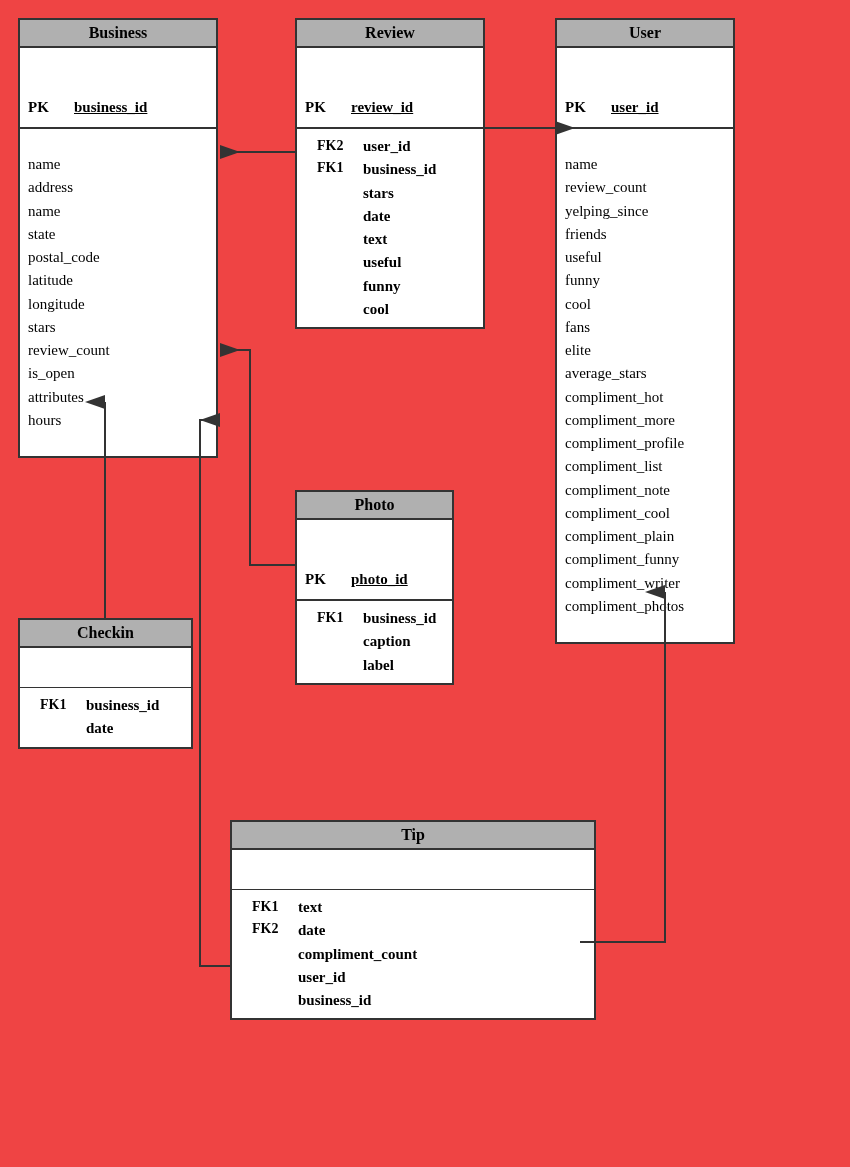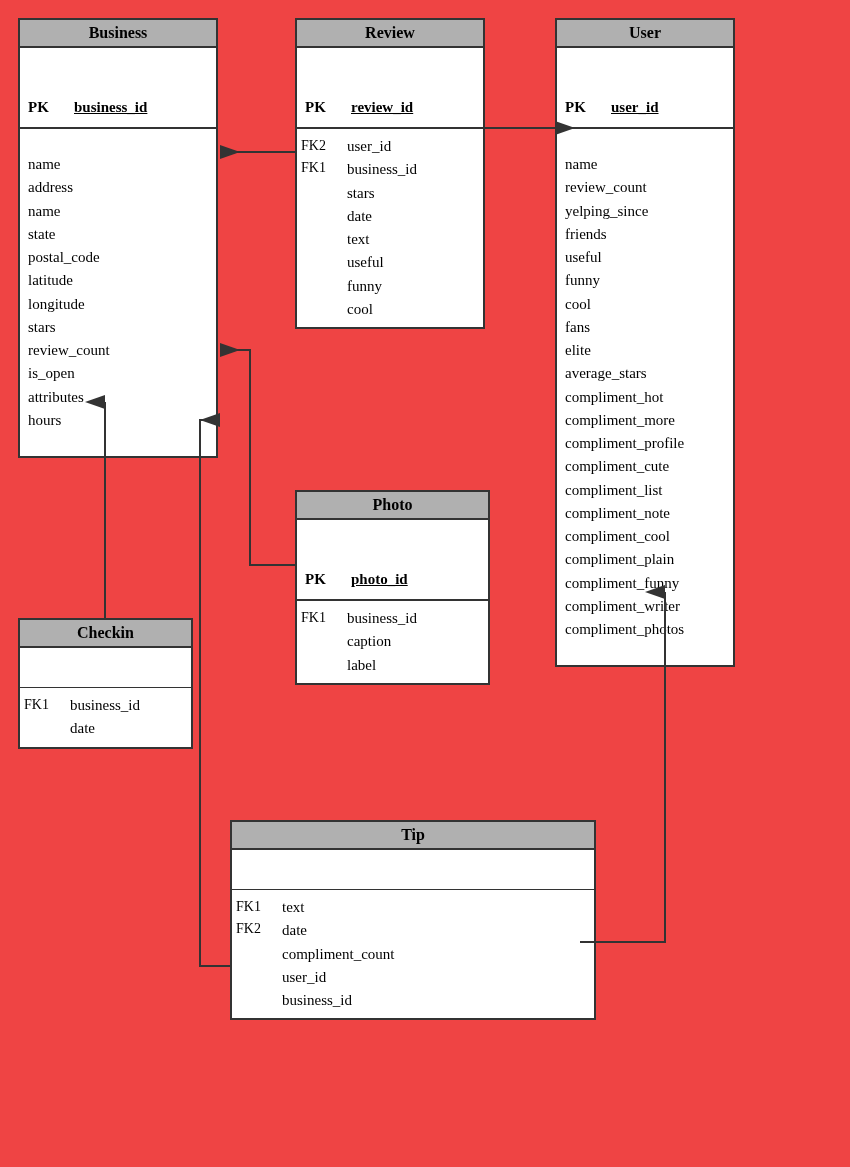--- a/index.html
+++ b/index.html
@@ -55,21 +55,22 @@
       text-decoration: underline;
     }
 
     .entity-fields {
       padding: 24px 8px;
       border-radius: 26px;
     }
 
     .entity-fk-section {
       display: flex;
-      padding: 6px 4px;
+      padding: 6px 20px;
+      font-weight: bold;
     }
 
     .fk-labels {
       min-width: 38px;
       margin-right: 8px;
     }
 
     .fk-label {
       font-size: 14px;
       line-height: 1.55;
@@ -110,21 +111,21 @@
 
     #checkin {
       left: 18px;
       top: 618px;
       width: 175px;
     }
 
     #photo {
       left: 295px;
       top: 490px;
-      width: 195px;
+      width: 159px;
     }
 
     #tip {
       left: 230px;
       top: 820px;
       width: 366px;
     }
   </style>
 </head>
 <body>
@@ -190,21 +191,20 @@
       <div class="field-line">friends</div>
       <div class="field-line">useful</div>
       <div class="field-line">funny</div>
       <div class="field-line">cool</div>
       <div class="field-line">fans</div>
       <div class="field-line">elite</div>
       <div class="field-line">average_stars</div>
       <div class="field-line">compliment_hot</div>
       <div class="field-line">compliment_more</div>
       <div class="field-line">compliment_profile</div>
-      <div class="field-line">compliment_cute</div>
       <div class="field-line">compliment_list</div>
       <div class="field-line">compliment_note</div>
       <div class="field-line">compliment_cool</div>
       <div class="field-line">compliment_plain</div>
       <div class="field-line">compliment_funny</div>
       <div class="field-line">compliment_writer</div>
       <div class="field-line">compliment_photos</div>
     </div>
   </div>
 

